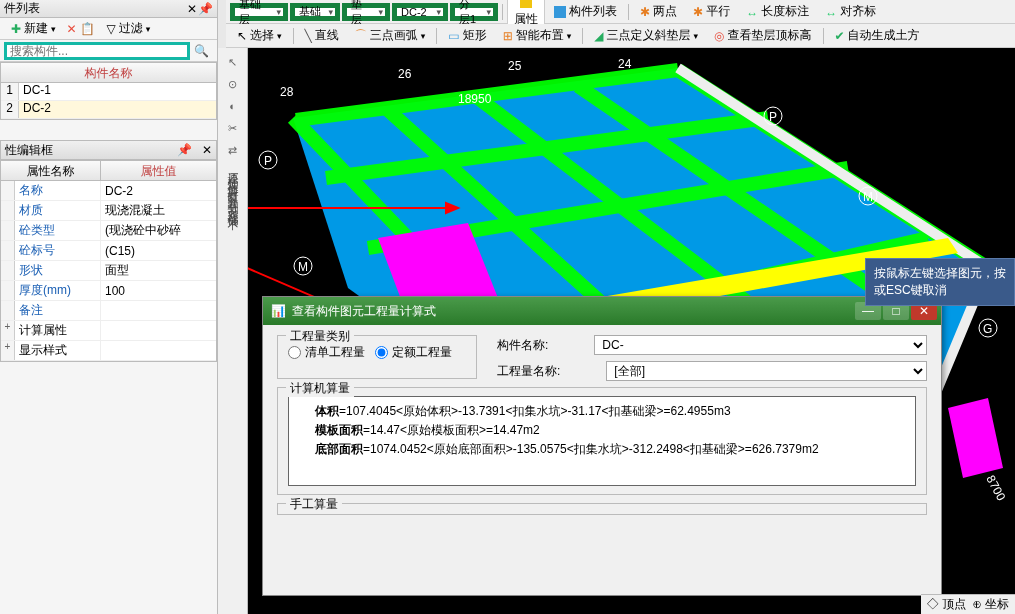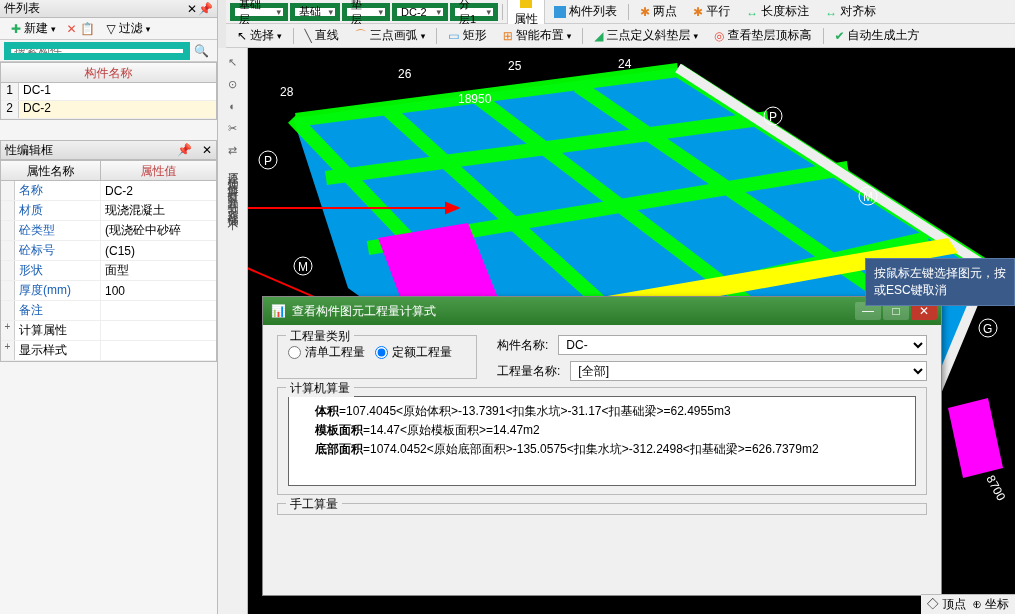--- a/index.html
+++ b/index.html
@@ -12,21 +12,21 @@
 .tb-btn { padding: 1px 6px; display: flex; align-items: center; gap: 3px; cursor: pointer; border: 1px solid transparent; }
 .tb-btn.bordered { border: 1px solid #ccc; background: #fff; flex-direction: column; }
 .tb-sep { width: 1px; height: 16px; background: #bbb; margin: 0 2px; }
 .icon-sq { width: 12px; height: 12px; display: inline-block; }
 
 .left-panel { position: absolute; left: 0; top: 0; width: 218px; height: 100%; background: #f5f5f5; border-right: 1px solid #bbb; }
 .lp-header { height: 18px; background: linear-gradient(#f0f0f0,#e0e0e0); border-bottom: 1px solid #bbb; display: flex; align-items: center; padding: 0 4px; position: relative; }
 .lp-header .close { position: absolute; right: 4px; cursor: pointer; }
 .lp-toolbar { height: 22px; display: flex; align-items: center; padding: 0 4px; gap: 4px; border-bottom: 1px solid #ccc; }
 .lp-search { height: 22px; display: flex; align-items: center; padding: 2px 4px; border-bottom: 1px solid #ccc; }
-.lp-search input { flex: 1; border: 7px solid #14b8a6; height: 18px; padding: 0 3px; }
+.lp-search input { flex: 1; border: 3px solid #14b8a6; height: 18px; padding: 0 3px; }
 .lp-search .mag { padding: 0 4px; cursor: pointer; }
 .lp-table { background: #fff; border: 1px solid #bbb; }
 .lp-table .hdr { background: linear-gradient(#fafafa,#e5e5e5); color: #c04040; text-align: center; height: 20px; line-height: 20px; border-bottom: 1px solid #bbb; }
 .lp-table .row { display: flex; height: 18px; border-bottom: 1px solid #eee; }
 .lp-table .row .idx { width: 18px; text-align: center; border-right: 1px solid #ccc; background: #f4f4f4; }
 .lp-table .row .val { padding: 0 4px; flex: 1; }
 .lp-table .row.sel { background: #fff8dc; }
 
 .prop-panel { margin-top: 20px; }
 .prop-panel .pp-title { height: 20px; background: linear-gradient(#f0f0f0,#ddd); border: 1px solid #bbb; display: flex; align-items: center; padding: 0 4px; position: relative; }
@@ -52,21 +52,21 @@
 .dialog { position: absolute; left: 262px; top: 296px; width: 680px; height: 300px; background: #f0f0f0; border: 1px solid #888; box-shadow: 2px 2px 6px rgba(0,0,0,.4); }
 .dialog .titlebar { height: 28px; background: linear-gradient(#4a9a4a,#2a7a2a); color: #fff; display: flex; align-items: center; padding: 0 8px; position: relative; }
 .dialog .titlebar .wbtns { position: absolute; right: 4px; display: flex; gap: 2px; }
 .dialog .titlebar .wbtn { width: 26px; height: 18px; background: rgba(255,255,255,.2); display: flex; align-items: center; justify-content: center; cursor: pointer; border-radius: 2px; font-size: 12px; }
 .dialog .titlebar .wbtn.close { background: #c0392b; }
 .dialog .body { padding: 10px 14px; }
 .fieldset { border: 1px solid #bbb; padding: 8px 10px; margin-bottom: 8px; position: relative; }
 .fieldset .legend { position: absolute; top: -8px; left: 8px; background: #f0f0f0; padding: 0 4px; }
 .form-row { display: flex; align-items: center; gap: 10px; margin-bottom: 6px; }
 .form-row label { display: flex; align-items: center; gap: 4px; }
-.form-input { border: 1px solid #aaa; height: 20px; padding: 0 3px; background: #fff; }
+.form-input { border: 1px solid #aaa; height: 20px; padding: 0 3px; background: #fff; margin-left: 36px; }
 .calc-box { border: 1px solid #666; background: #fff; padding: 6px 8px; height: 90px; overflow: auto; font-size: 12px; }
 .calc-box .line { margin-bottom: 2px; }
 .calc-box b { margin-left: 18px; }
 
 .tooltip-hint { position: absolute; right: 0; top: 210px; background: #3a5a8a; color: #fff; padding: 6px 8px; font-size: 11px; border: 1px solid #5a7aaa; z-index: 5; }
 
 .bottom-status { position: absolute; right: 0; bottom: 0; height: 20px; background: #f0f0f0; border-top: 1px solid #bbb; display: flex; align-items: center; gap: 6px; padding: 0 6px; z-index: 20; }
 </style>
 </head>
 <body>

